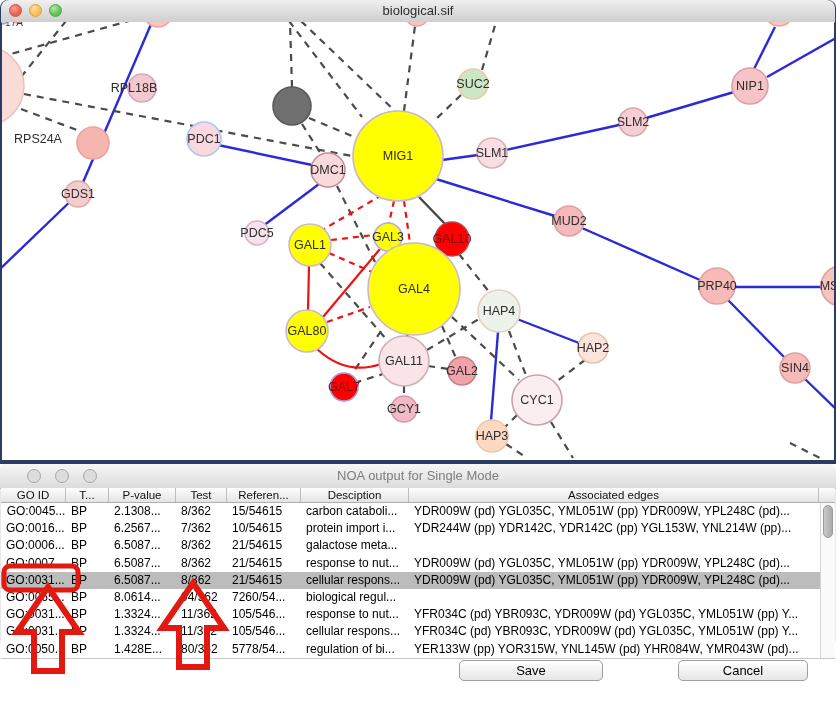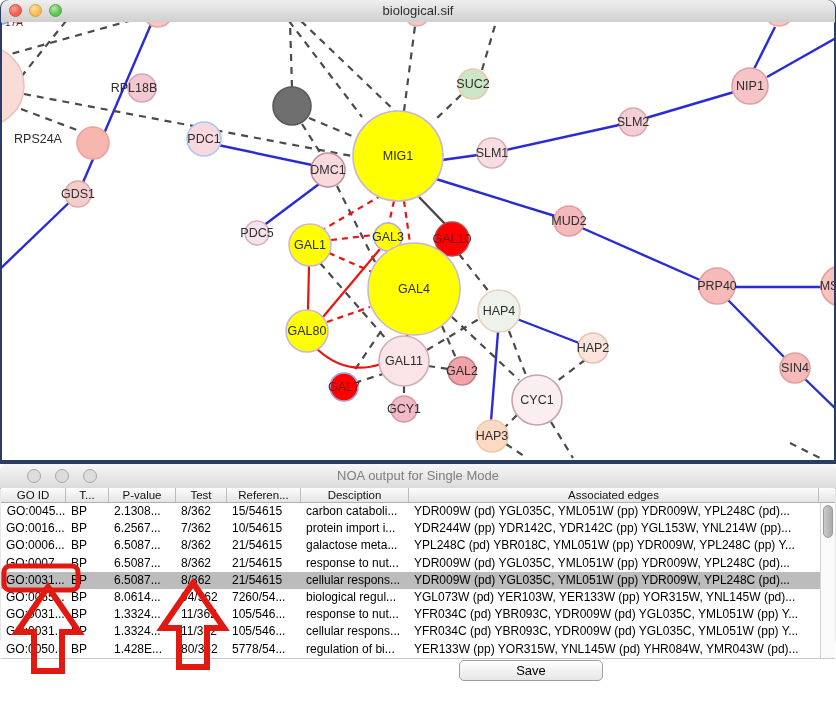--- a/index.html
+++ b/index.html
@@ -231,21 +231,20 @@
             <div class="td" style="width: 108px;">protein import i...</div>
             <div class="td" style="width: 410px;">YDR244W (pp) YDR142C, YDR142C (pp) YGL153W, YNL214W (pp)...</div>
           </div>
           <div class="tr">
             <div class="td" style="width: 65px;">GO:0006...</div>
             <div class="td" style="width: 43px;">BP</div>
             <div class="td" style="width: 67px;">6.5087...</div>
             <div class="td" style="width: 51px;">8/362</div>
             <div class="td" style="width: 74px;">21/54615</div>
             <div class="td" style="width: 108px;">galactose meta...</div>
-            <div class="td" style="width: 410px;">YPL248C (pd) YBR018C, YML051W (pp) YDR009W, YPL248C (pp) Y...</div>
           </div>
           <div class="tr">
             <div class="td" style="width: 65px;">GO:0007...</div>
             <div class="td" style="width: 43px;">BP</div>
             <div class="td" style="width: 67px;">6.5087...</div>
             <div class="td" style="width: 51px;">8/362</div>
             <div class="td" style="width: 74px;">21/54615</div>
             <div class="td" style="width: 108px;">response to nut...</div>
             <div class="td" style="width: 410px;">YDR009W (pd) YGL035C, YML051W (pp) YDR009W, YPL248C (pd)...</div>
           </div>
@@ -258,21 +257,20 @@
             <div class="td" style="width: 108px;">cellular respons...</div>
             <div class="td" style="width: 410px;">YDR009W (pd) YGL035C, YML051W (pp) YDR009W, YPL248C (pd)...</div>
           </div>
           <div class="tr">
             <div class="td" style="width: 65px;">GO:0065...</div>
             <div class="td" style="width: 43px;">BP</div>
             <div class="td" style="width: 67px;">8.0614...</div>
             <div class="td" style="width: 51px;">94/362</div>
             <div class="td" style="width: 74px;">7260/54...</div>
             <div class="td" style="width: 108px;">biological regul...</div>
-            <div class="td" style="width: 410px;">YGL073W (pd) YER103W, YER133W (pp) YOR315W, YNL145W (pd)...</div>
           </div>
           <div class="tr">
             <div class="td" style="width: 65px;">GO:0031...</div>
             <div class="td" style="width: 43px;">BP</div>
             <div class="td" style="width: 67px;">1.3324...</div>
             <div class="td" style="width: 51px;">11/362</div>
             <div class="td" style="width: 74px;">105/546...</div>
             <div class="td" style="width: 108px;">response to nut...</div>
             <div class="td" style="width: 410px;">YFR034C (pd) YBR093C, YDR009W (pd) YGL035C, YML051W (pp) Y...</div>
           </div>
@@ -293,20 +291,21 @@
             <div class="td" style="width: 74px;">5778/54...</div>
             <div class="td" style="width: 108px;">regulation of bi...</div>
             <div class="td" style="width: 410px;">YER133W (pp) YOR315W, YNL145W (pd) YHR084W, YMR043W (pd)...</div>
           </div>
         </div>
       <div id="vscroll">
         <div id="vthumb"></div>
       </div>
     </div>
     <div class="btn" id="save-btn">Save</div>
+    <div class="btn" id="cancel-btn">Cancel</div>
   </div>
 
   <svg id="annot" width="836" height="704" viewBox="0 0 836 704">
     <rect id="annot-rect" x="4" y="566" width="74" height="24" rx="6" fill="none" stroke-width="5" stroke="#e11910"></rect>
     <path id="annot-arrow1" d="M48,587 L79,632 L62,632 L62,671 L34,671 L34,632 L17,632 Z" fill="none" stroke-width="6" stroke="#e11910"></path>
     <path id="annot-arrow2" d="M193,583 L224,628 L207,628 L207,667 L179,667 L179,628 L162,628 Z" fill="none" stroke-width="6" stroke="#e11910"></path>
   </svg>
 </div>
 
 </body></html>

